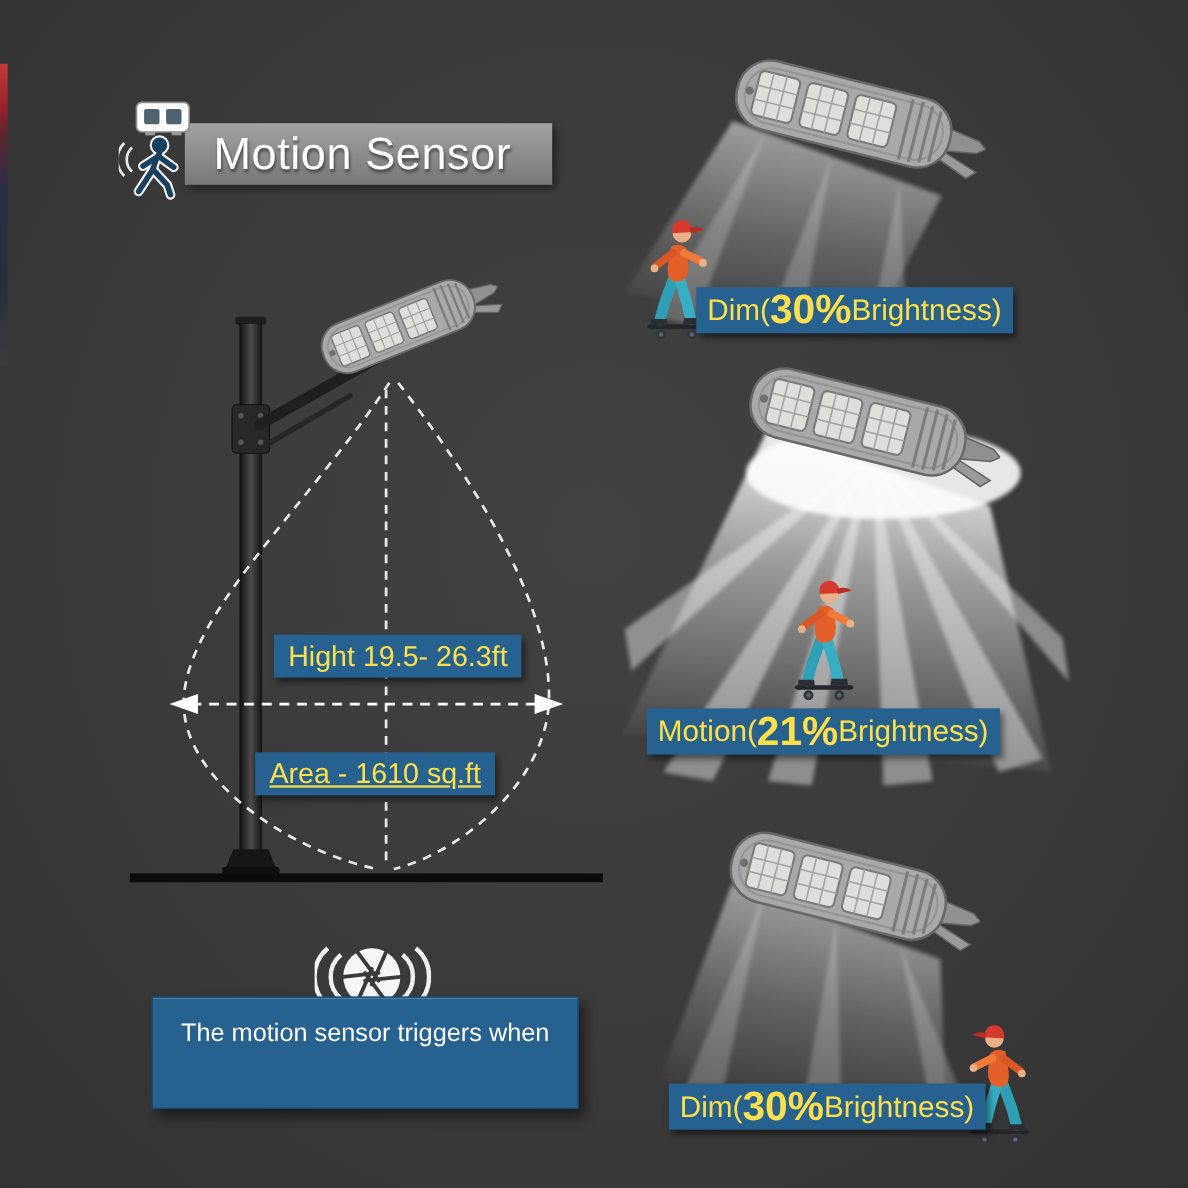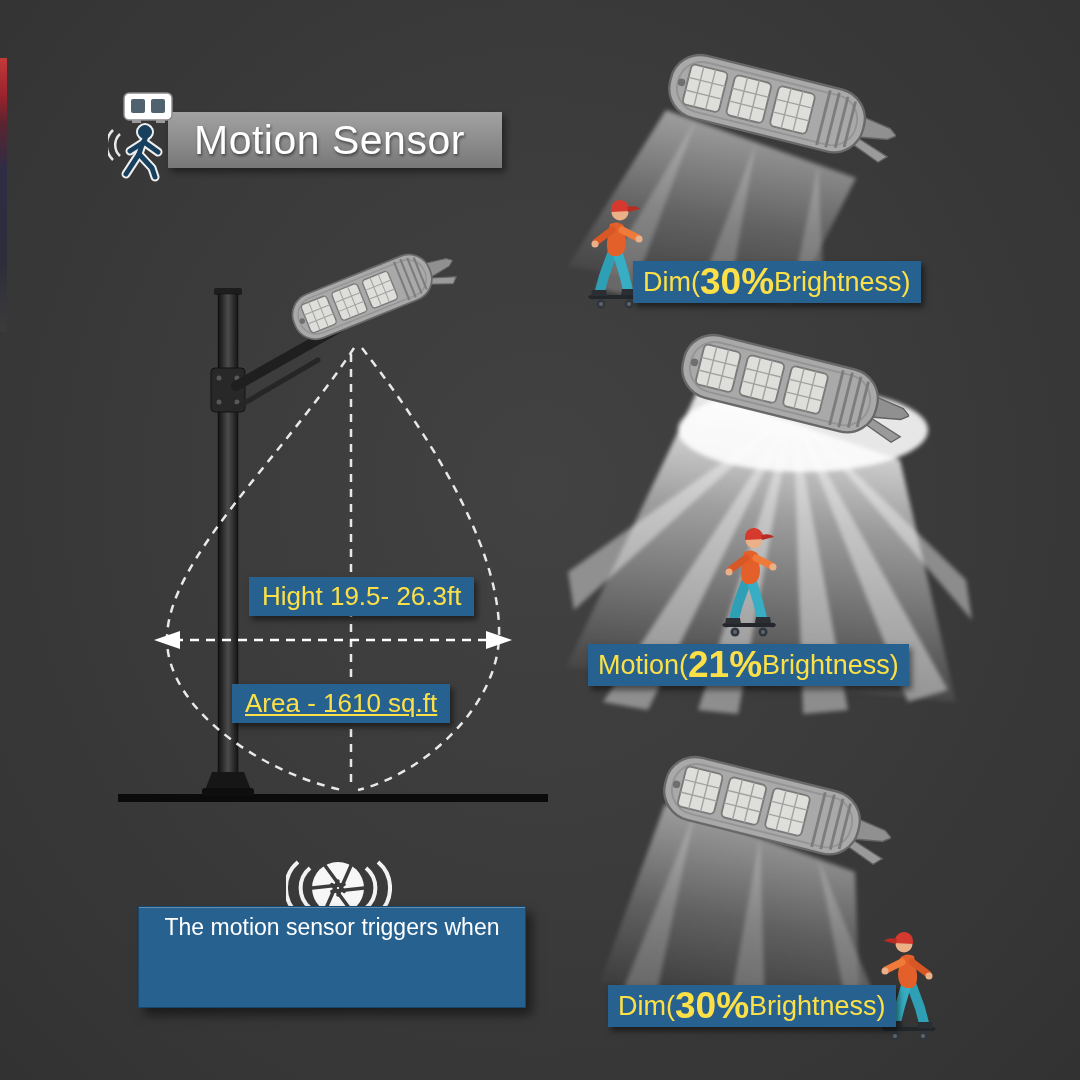--- a/index.html
+++ b/index.html
@@ -36,21 +36,21 @@
   }
   .measure-label { font-size:26px; padding:4px 13px; }
   .state-label { display:flex; align-items:center; padding:2px 10px; font-size:27px; }
   .state-label .big { font-size:37px; font-weight:700; line-height:38px; }
 
   
   .callout {
     position:absolute; left:138px; top:906px; width:388px; height:102px;
     background:#26618f; border:1px solid #16476f;
     box-shadow: inset 0 1px 0 rgba(255,255,255,.28), 6px 7px 10px rgba(0,0,0,.5);
-    color:#fff; font-size:23px; line-height:37px; padding:2px 16px; text-align:center;
+    color:#fff; font-size:23px; line-height:37px; padding:13px 16px; text-align:center;
   }
 
   .lamp { position:absolute; z-index:3; }
   .beam { position:absolute; z-index:1; filter: blur(2px); }
   .person { position:absolute; z-index:4; }
   .label-layer { z-index:6; }
   .rot14 { transform: rotate(14deg); }
   .rotneg22 { transform: rotate(-22deg); }
   .flip { transform: scaleX(-1); }
 

